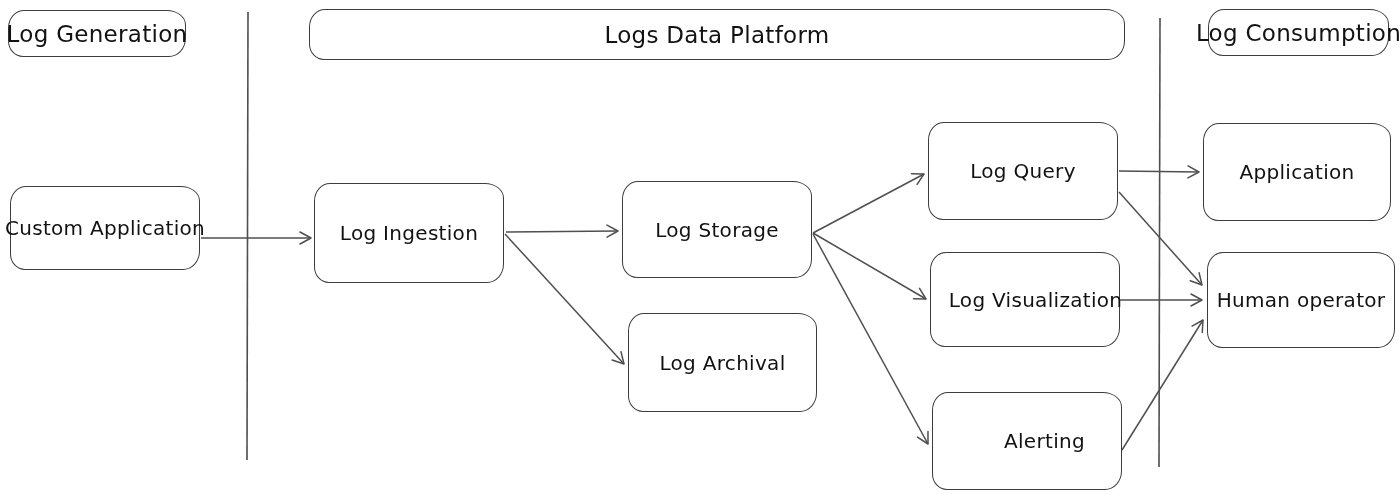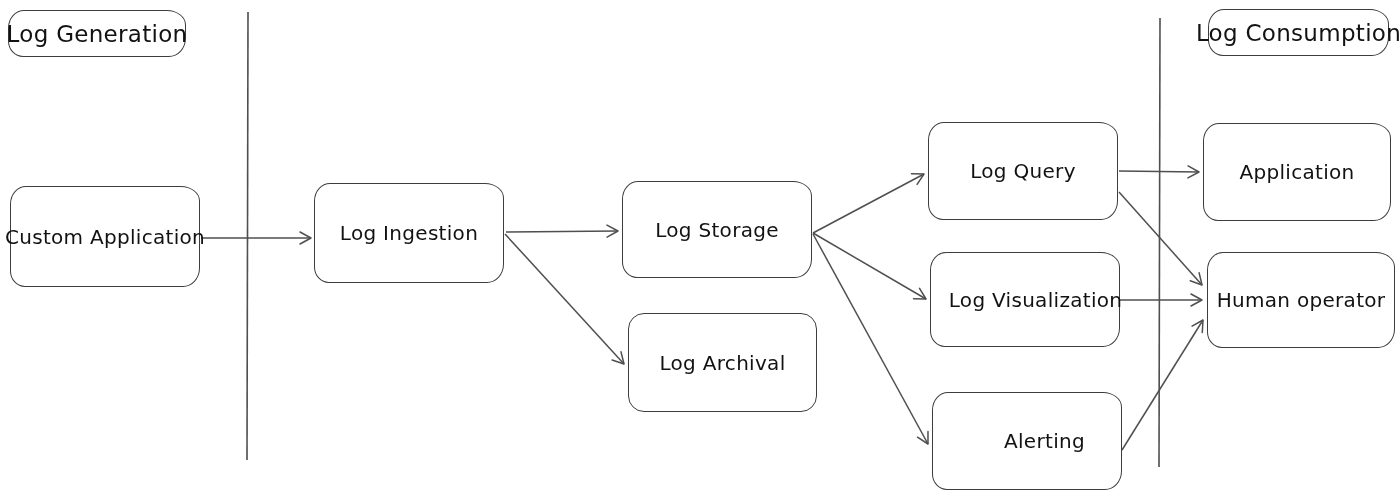--- a/index.html
+++ b/index.html
@@ -42,24 +42,24 @@
     color: #121212;
   }
   .section-label .node-label {
     font-size: 23px;
   }
   
   .box-log-generation      { left: 8px;    top: 10px;  width: 178px; height: 47px; }
   .box-logs-data-platform  { left: 309px;  top: 9px;   width: 816px; height: 51px; }
   .box-log-consumption     { left: 1208px; top: 9px;   width: 181px; height: 47px; }
   
-  .box-custom-application  { left: 10px;   top: 186px; width: 190px; height: 101px; }
+  .box-custom-application  { left: 10px;   top: 186px; width: 190px; height: 84px; }
   .box-log-ingestion       { left: 314px;  top: 183px; width: 190px; height: 100px; }
   .box-log-storage         { left: 622px;  top: 181px; width: 190px; height: 97px; align-items: center; }
-  .box-log-archival        { left: 628px;  top: 313px; width: 189px; height: 99px; border-radius: 16px; }
+  .box-log-archival        { left: 628px;  top: 313px; width: 189px; height: 99px; }
   .box-log-query           { left: 928px;  top: 122px; width: 190px; height: 98px; }
   .box-log-visualization   { left: 930px;  top: 252px; width: 190px; height: 95px; padding-left: 21px; }
   .box-alerting            { left: 932px;  top: 392px; width: 190px; height: 98px; padding-left: 35px; }
   .box-application         { left: 1203px; top: 123px; width: 188px; height: 98px; }
   .box-human-operator      { left: 1207px; top: 252px; width: 188px; height: 96px; }
 </style>
 </head>
 <body>
 
 <div id="canvas">
@@ -82,20 +82,23 @@
     <line x1="813" y1="234" x2="928" y2="444" stroke="#4f4f4f" stroke-width="1.5" marker-end="url(#arrowhead)"></line>
     <line x1="1119" y1="171" x2="1199" y2="172" stroke="#4f4f4f" stroke-width="1.5" marker-end="url(#arrowhead)"></line>
     <line x1="1119" y1="192" x2="1202" y2="285" stroke="#4f4f4f" stroke-width="1.5" marker-end="url(#arrowhead)"></line>
     <line x1="1120" y1="300" x2="1202" y2="300" stroke="#4f4f4f" stroke-width="1.5" marker-end="url(#arrowhead)"></line>
     <line x1="1122" y1="450" x2="1203" y2="320" stroke="#4f4f4f" stroke-width="1.5" marker-end="url(#arrowhead)"></line>
   </svg>
 
   <div class="node section-label box-log-generation">
     <span class="node-label">Log Generation</span>
   </div>
+  <div class="node section-label box-logs-data-platform">
+    <span class="node-label">Logs Data Platform</span>
+  </div>
   <div class="node section-label box-log-consumption">
     <span class="node-label">Log Consumption</span>
   </div>
 
   <div class="node box-custom-application">
     <span class="node-label">Custom Application</span>
   </div>
   <div class="node box-log-ingestion">
     <span class="node-label">Log Ingestion</span>
   </div>

